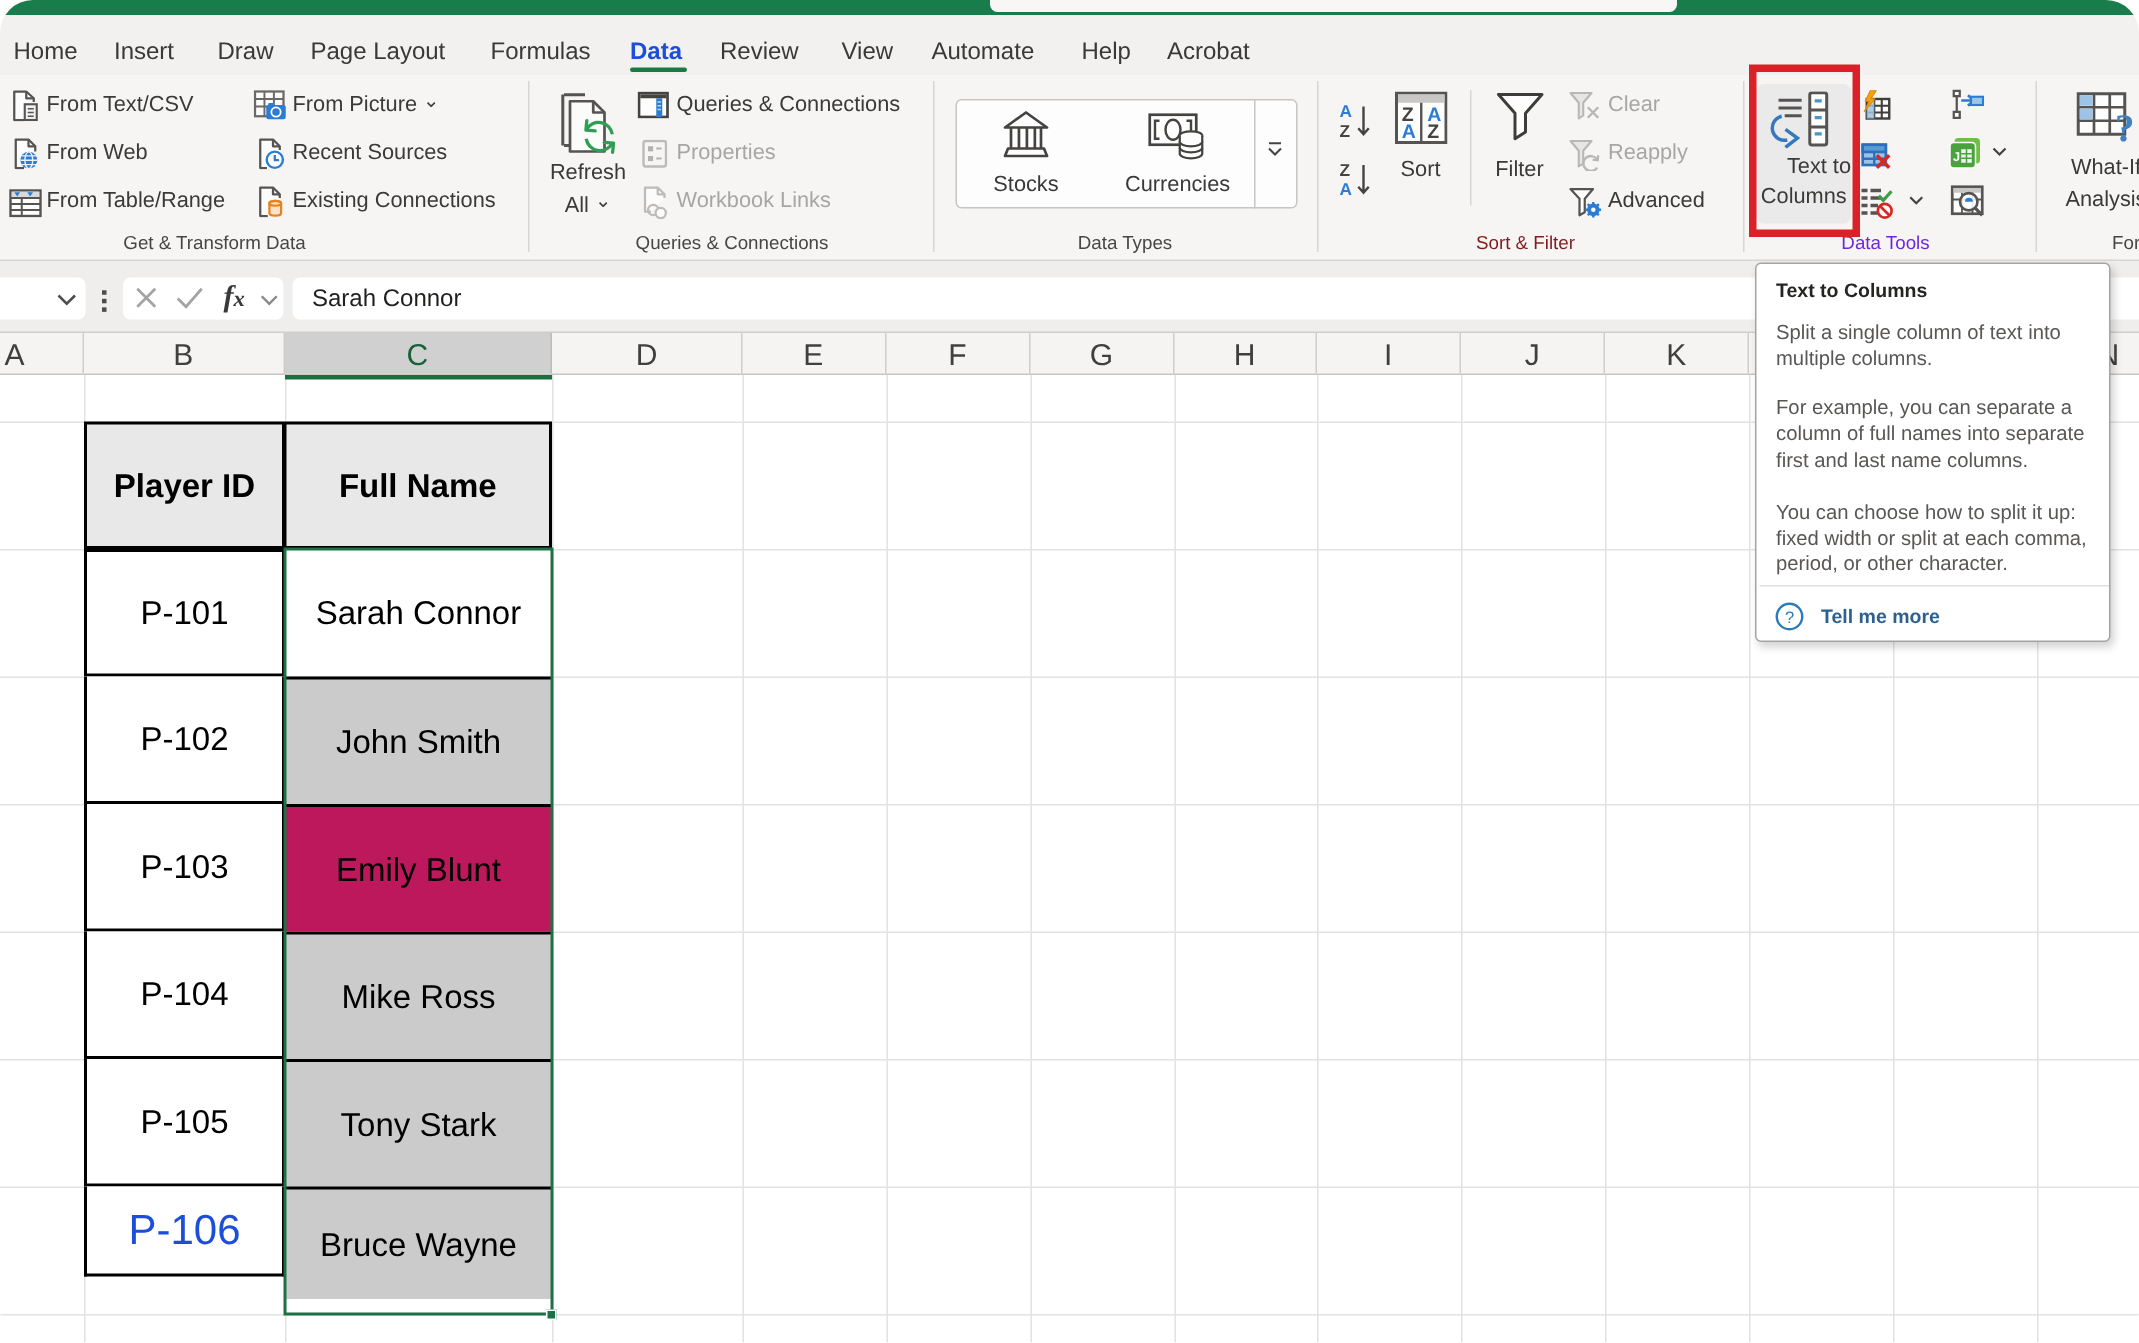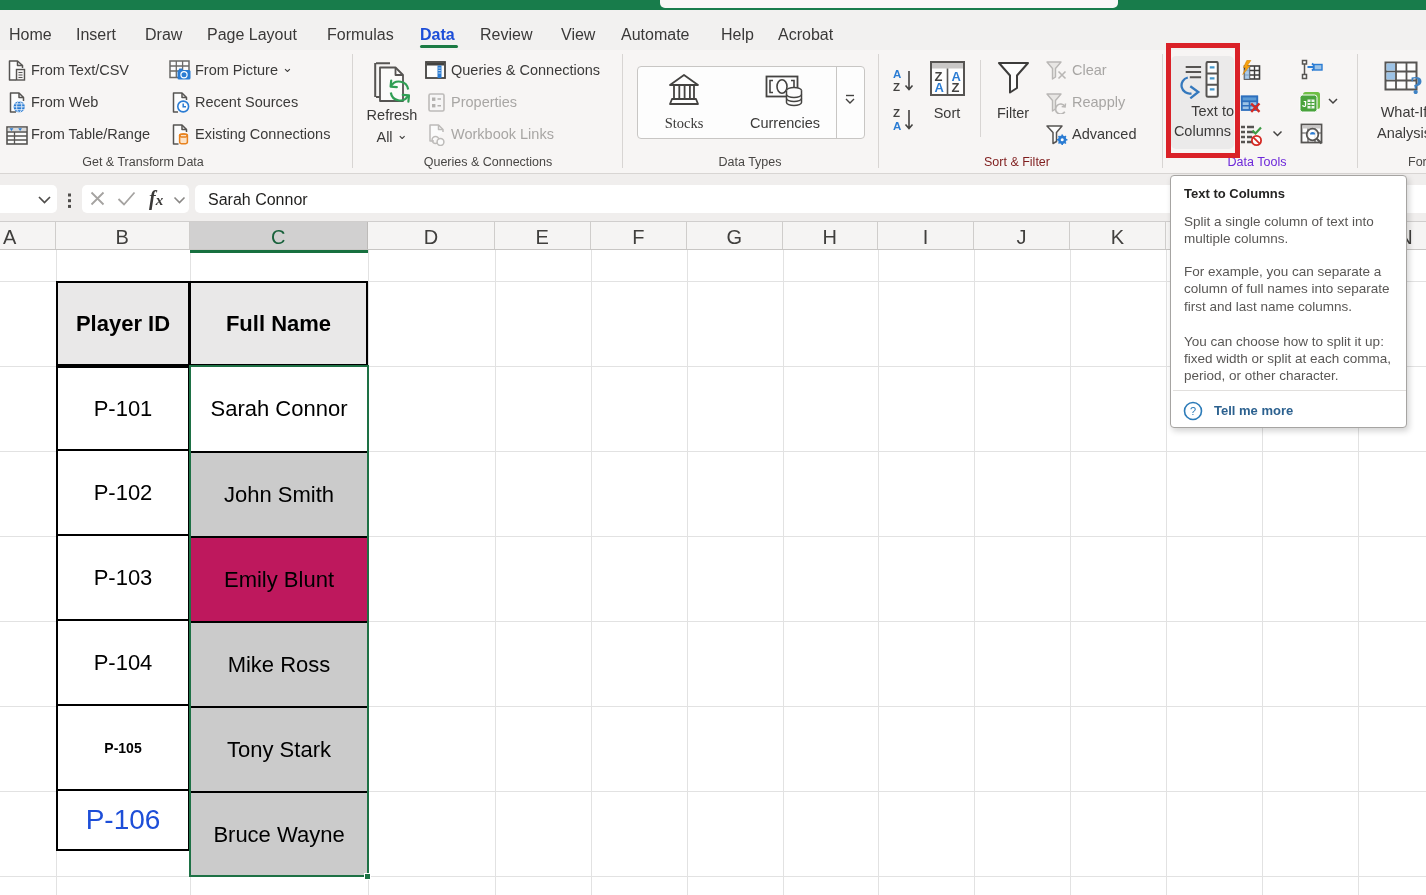--- a/index.html
+++ b/index.html
@@ -1,18 +1,18 @@
 <!DOCTYPE html>
 <html><head>
 <meta charset="utf-8">
 <style>
   * { margin:0; padding:0; box-sizing:border-box; }
   html,body { width:1426px; height:895px; overflow:hidden; }
   body { font-family:"Liberation Sans", sans-serif; }
-  #app { position:relative; width:1426px; height:895px; background:#ffffff; overflow:hidden; }
+  #app { position:relative; width:1426px; height:895px; background:#ffffff; overflow:hidden;border-radius:22px; }
   .abs { position:absolute; }
   .rlabel { font-size:14.5px; color:#3b3a39; white-space:nowrap; }
   .rlabel.dis { color:#a8a6a4; }
   .chev { font-size:13px; position:relative; top:-3px; }
 </style>
 </head>
 <body>
 <div id="app">
 
   <div class="abs" style="left:0;top:0;width:1426px;height:10px;background:#187c4b;"></div>
@@ -129,21 +129,21 @@
       <circle cx="8.5" cy="16" r="3.4" fill="none" stroke="#bdbbb9" stroke-width="1.5"></circle>
       <circle cx="13.5" cy="18" r="3.4" fill="#fbfbfb" stroke="#bdbbb9" stroke-width="1.5"></circle>
     </svg>
 
     <div class="abs" style="left:637px;top:18px;width:228px;height:73px;background:#fdfdfd;border:1px solid #c8c6c4;border-radius:4px;"></div>
     <div class="abs" style="left:836px;top:18px;width:29px;height:73px;border-left:1px solid #c8c6c4;"></div>
     <svg class="abs" style="left:843px;top:46px;" width="14" height="12" viewBox="0 0 14 12">
       <path d="M3 1.5 h8" stroke="#444341" stroke-width="1.4"></path>
       <path d="M3 5 l4 4 4 -4" fill="none" stroke="#444341" stroke-width="1.4"></path>
     </svg>
-    <div class="abs rlabel" style="left:654px;top:67px;width:60px;text-align:center;font-family:Liberation Serif, serif;">Stocks</div>
+    <div class="abs rlabel" style="left:654px;top:67px;width:60px;text-align:center;">Stocks</div>
     <div class="abs rlabel" style="left:750px;top:67px;width:70px;text-align:center;">Currencies</div>
     <svg class="abs" style="left:668px;top:25px;" width="32" height="36" viewBox="0 0 32 36">
       <path d="M16 2 L30 12 H2 Z" fill="none" stroke="#444341" stroke-width="1.8" stroke-linejoin="round"></path>
       <path d="M6 12 V26 M11.3 12 V26 M16.6 12 V26 M21.9 12 V26 M26 12 V26" stroke="#444341" stroke-width="1.8"></path>
       <path d="M4 26 H28 L30 31 H2 Z" fill="none" stroke="#444341" stroke-width="1.8" stroke-linejoin="round"></path>
     </svg>
     <svg class="abs" style="left:765px;top:27px;" width="40" height="34" viewBox="0 0 40 34">
       <rect x="1.5" y="1.5" width="31" height="20" fill="none" stroke="#444341" stroke-width="1.8"></rect>
       <path d="M8 5.5 H5 V17.5 H8 M26 5.5 H29 V17.5 H26" fill="none" stroke="#444341" stroke-width="1.6"></path>
       <ellipse cx="17" cy="11.5" rx="5" ry="6.7" fill="none" stroke="#444341" stroke-width="1.6"></ellipse>
@@ -339,24 +339,24 @@
       <div class="abs" style="left: 56px; top: 31px; width: 134px; height: 85px; display: flex; align-items: center; justify-content: center; font-size: 22px; color: rgb(0, 0, 0); background: rgb(233, 232, 232); border: 2px solid rgb(0, 0, 0); font-weight: bold;">Player ID</div>
       <div class="abs" style="left: 190px; top: 31px; width: 178px; height: 85px; display: flex; align-items: center; justify-content: center; font-size: 22px; color: rgb(0, 0, 0); background: rgb(233, 232, 232); border-width: 2px 2px 2px 1px; border-style: solid; border-color: rgb(0, 0, 0); border-image: initial; font-weight: bold;">Full Name</div>
       <div class="abs" style="left: 56px; top: 116px; width: 134px; height: 85px; display: flex; align-items: center; justify-content: center; font-size: 22px; color: rgb(0, 0, 0); background: rgb(255, 255, 255); border: 2px solid rgb(0, 0, 0);">P-101</div>
       <div class="abs" style="left: 190px; top: 116px; width: 178px; height: 85px; display: flex; align-items: center; justify-content: center; font-size: 22px; color: rgb(0, 0, 0); background: rgb(255, 255, 255); border-top: 0px solid rgb(0, 0, 0);">Sarah Connor</div>
       <div class="abs" style="left: 56px; top: 201px; width: 134px; height: 85px; display: flex; align-items: center; justify-content: center; font-size: 22px; color: rgb(0, 0, 0); background: rgb(255, 255, 255); border-width: 0px 2px 2px; border-style: solid; border-color: rgb(0, 0, 0); border-image: initial;">P-102</div>
       <div class="abs" style="left: 190px; top: 201px; width: 178px; height: 85px; display: flex; align-items: center; justify-content: center; font-size: 22px; color: rgb(0, 0, 0); background: rgb(203, 203, 203); border-top: 2px solid rgb(0, 0, 0);">John Smith</div>
       <div class="abs" style="left: 56px; top: 286px; width: 134px; height: 85px; display: flex; align-items: center; justify-content: center; font-size: 22px; color: rgb(0, 0, 0); background: rgb(255, 255, 255); border-width: 0px 2px 2px; border-style: solid; border-color: rgb(0, 0, 0); border-image: initial;">P-103</div>
       <div class="abs" style="left: 190px; top: 286px; width: 178px; height: 85px; display: flex; align-items: center; justify-content: center; font-size: 22px; color: rgb(0, 0, 0); background: #be185d; border-top: 2px solid rgb(0, 0, 0);">Emily Blunt</div>
       <div class="abs" style="left: 56px; top: 371px; width: 134px; height: 85px; display: flex; align-items: center; justify-content: center; font-size: 22px; color: rgb(0, 0, 0); background: rgb(255, 255, 255); border-width: 0px 2px 2px; border-style: solid; border-color: rgb(0, 0, 0); border-image: initial;">P-104</div>
       <div class="abs" style="left: 190px; top: 371px; width: 178px; height: 85px; display: flex; align-items: center; justify-content: center; font-size: 22px; color: rgb(0, 0, 0); background: rgb(203, 203, 203); border-top: 2px solid rgb(0, 0, 0);">Mike Ross</div>
-      <div class="abs" style="left: 56px; top: 456px; width: 134px; height: 85px; display: flex; align-items: center; justify-content: center; font-size: 14px; color: rgb(0, 0, 0); background: rgb(255, 255, 255); border-width: 0px 2px 2px; border-style: solid; border-color: rgb(0, 0, 0); border-image: initial; font-weight: bold;">P-105</div>
+      <div class="abs" style="left: 56px; top: 456px; width: 134px; height: 85px; display: flex; align-items: center; justify-content: center; font-size: 22px; color: rgb(0, 0, 0); background: rgb(255, 255, 255); border-width: 0px 2px 2px; border-style: solid; border-color: rgb(0, 0, 0); border-image: initial;">P-105</div>
       <div class="abs" style="left: 190px; top: 456px; width: 178px; height: 85px; display: flex; align-items: center; justify-content: center; font-size: 22px; color: rgb(0, 0, 0); background: rgb(203, 203, 203); border-top: 2px solid rgb(0, 0, 0);">Tony Stark</div>
       <div class="abs" style="left: 56px; top: 541px; width: 134px; height: 60px; display: flex; align-items: center; justify-content: center; font-size: 28px; color: #1d4ed8; background: rgb(255, 255, 255); border-width: 0px 2px 2px; border-style: solid; border-color: rgb(0, 0, 0); border-image: initial;">P-106</div>
-      <div class="abs" style="left: 190px; top: 541px; width: 178px; height: 85px; display: flex; align-items: center; justify-content: center; font-size: 22px; color: rgb(0, 0, 0); background: rgb(203, 203, 203); border-top: 2px solid rgb(0, 0, 0);">Bruce Wayne</div>
+      <div class="abs" style="left: 190px; top: 541px; width: 178px; height: 75px; display: flex; align-items: center; justify-content: center; font-size: 22px; color: rgb(0, 0, 0); background: rgb(203, 203, 203); border-top: 2px solid rgb(0, 0, 0);">Bruce Wayne</div>
       <div class="abs" style="left: 188.5px; top: 114.5px; width: 180px; height: 512px; border: 2.5px solid rgb(30, 113, 69);"></div>
       <div class="abs" style="left: 363.5px; top: 622.5px; width: 7px; height: 7px; background: rgb(30, 113, 69); border: 1px solid rgb(255, 255, 255);"></div>
     </div>
 
   <div id="tooltip" class="abs" style="z-index:9;left:1170px;top:175px;width:237px;height:253px;background:#ffffff;border:1px solid #a6a4a2;border-radius:4px;box-shadow:2px 3px 6px rgba(0,0,0,0.18);">
     <div class="abs" style="left:13px;top:10px;font-size:13px;font-weight:bold;color:#252423;">Text to Columns</div>
     <div class="abs" style="left:13px;top:37px;font-size:13.5px;color:#595755;line-height:17.3px;">Split a single column of text into<br>multiple columns.</div>
     <div class="abs" style="left:13px;top:87px;font-size:13.5px;color:#595755;line-height:17.3px;">For example, you can separate a<br>column of full names into separate<br>first and last name columns.</div>
     <div class="abs" style="left:13px;top:156.5px;font-size:13.5px;color:#595755;line-height:17.3px;">You can choose how to split it up:<br>fixed width or split at each comma,<br>period, or other character.</div>
     <div class="abs" style="left:2px;top:214px;width:233px;height:1px;background:#e1dfdd;"></div>

